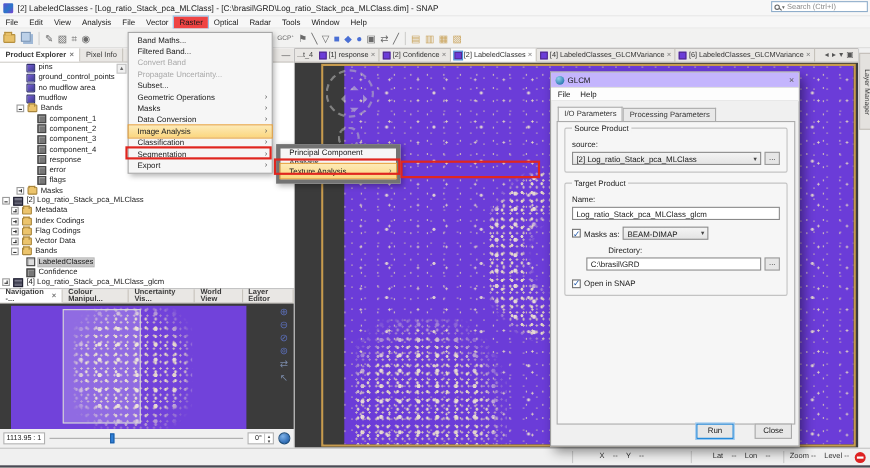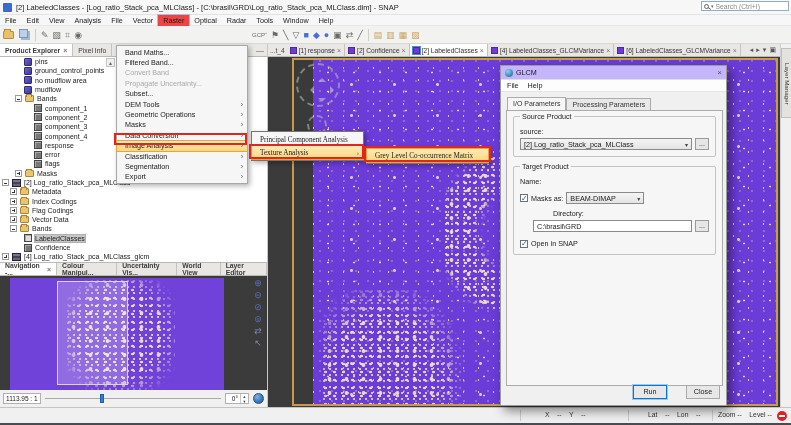--- a/index.html
+++ b/index.html
@@ -131,27 +131,27 @@
   
   #statusbar{left:0;top:407px;width:791px;height:18px;background:#f0f0f0;border-top:1px solid #c4c4c4;
              font-size:6.8px;color:#333;}
   #statusbar .seg{position:absolute;top:3px;white-space:pre;}
   .ssep{position:absolute;top:2px;width:1px;height:11px;background:#cccccc;}
   #stopbtn{position:absolute;right:4px;top:3px;width:10px;height:10px;border-radius:50%;background:#d22;}
   #stopbtn::before{content:"";position:absolute;left:2px;right:2px;top:4px;height:2px;background:#fff;}
   #taskedge{position:absolute;left:0;bottom:0;width:100%;height:2px;background:#4a4a55;}
 
   
-  #rastermenu{left:116px;top:45px;width:132px;background:#f6f6f6;border:1px solid #a8a8a8;
+  #rastermenu{left:116px;top:29px;width:132px;background:#f6f6f6;border:1px solid #a8a8a8;
               box-shadow:2px 2px 5px rgba(0,0,0,.3);font-size:7.2px;padding:1px 0;}
   .rmi{height:10.4px;display:flex;align-items:center;padding:0 4px 0 8px;color:#1a1a1a;position:relative;}
   .rmi.dis{color:#a9a9a9;}
   .rmi.hl{background:linear-gradient(#fdeab7,#fbd77f);outline:1px solid #e8a33d;}
   .rmi .sub{margin-left:auto;font-size:7px;color:#555;}
-  .popup{background:#f6f6f6;border:1px solid #737373;box-shadow:2px 2px 5px rgba(0,0,0,.3);font-size:7.2px;padding:1px 0;font-family:Liberation Serif, serif;}
+  .popup{background:#f6f6f6;border:4px solid #737373;box-shadow:2px 2px 5px rgba(0,0,0,.3);font-size:7.2px;padding:1px 0;}
   .popup .rmi{height:13px;}
   .redbox{border:2px solid #e0261f;background:transparent;pointer-events:none;}
 
   
   #dlg{left:500px;top:65px;width:227px;height:341px;background:#f0f0f0;border:1px solid #9b9b9b;
        box-shadow:4px 5px 10px rgba(0,0,0,.45);font-size:7.2px;}
   #dlgtitle{height:14px;background:#c4b5fd;display:flex;align-items:center;padding:0 4px;gap:3px;border-bottom:1px solid #e0e0e0;}
   #dlgicon{width:8px;height:8px;border-radius:50%;background:radial-gradient(circle at 35% 30%,#8fd0e8,#2f7cb5 75%);}
   #dlgclose{margin-left:auto;color:#555;font-size:8px;}
   #dlgmenu{height:12px;background:#fdfdfd;display:flex;align-items:center;gap:9px;padding:0 6px;border-bottom:1px solid #e6e6e6;}
@@ -468,24 +468,20 @@
     <span id="taskedge"></span>
   </div>
 
   <div id="rastermenu" class="abs">
     <div class="rmi">Band Maths...</div>
     <div class="rmi">Filtered Band...</div>
     <div class="rmi dis">Convert Band</div>
     <div class="rmi dis">Propagate Uncertainty...</div>
     <div class="rmi">Subset...</div>
     <div class="rmi">
-        <span>DEM Tools</span>
-        <span class="sub">›</span>
-      </div>
-    <div class="rmi">
         <span>Geometric Operations</span>
         <span class="sub">›</span>
       </div>
     <div class="rmi">
         <span>Masks</span>
         <span class="sub">›</span>
       </div>
     <div class="rmi">
         <span>Data Conversion</span>
         <span class="sub">›</span>
@@ -509,23 +505,20 @@
   </div>
 
   <div class="popup abs" style="left:251px;top:131px;width:113px;">
     <div class="rmi">Principal Component Analysis</div>
     <div class="rmi hl">
         <span>Texture Analysis</span>
         <span class="sub">›</span>
       </div>
   </div>
 
-  <div class="popup abs" style="left:366px;top:147px;width:123px;">
-    <div class="rmi hl">Grey Level Co-occurrence Matrix</div>
-  </div>
 
   <div class="redbox abs" style="left:114px;top:133px;width:133px;height:11.5px;"></div>
   <div class="redbox abs" style="left:249px;top:144px;width:115px;height:15px;"></div>
   <div class="redbox abs" style="left:364px;top:145.5px;width:126.5px;height:16.5px;"></div>
 
   <div id="dlg" class="abs">
     <div id="dlgtitle">
       <span id="dlgicon"></span>
       <span>GLCM</span>
       <span id="dlgclose">×</span>
@@ -546,20 +539,21 @@
           <span class="combo">
             <span class="cv">[2] Log_ratio_Stack_pca_MLClass</span>
             <span class="ca">▾</span>
           </span>
           <span class="browse">...</span>
         </div>
       </div>
       <div class="group">
         <span class="gtitle">Target Product</span>
         <div class="flabel">Name:</div>
+        <div class="tfield">Log_ratio_Stack_pca_MLClass_glcm</div>
         <div class="frow" style="margin-top:6px;">
           <span class="cb on"></span>
           <span>Masks as:</span>
           <span class="combo" style="flex:none;width:78px;">
             <span class="cv">BEAM-DIMAP</span>
             <span class="ca">▾</span>
           </span>
         </div>
         <div class="flabel" style="margin:5px 0 2px 13px;padding-left:20px;">Directory:</div>
         <div class="frow" style="padding-left:13px;">

